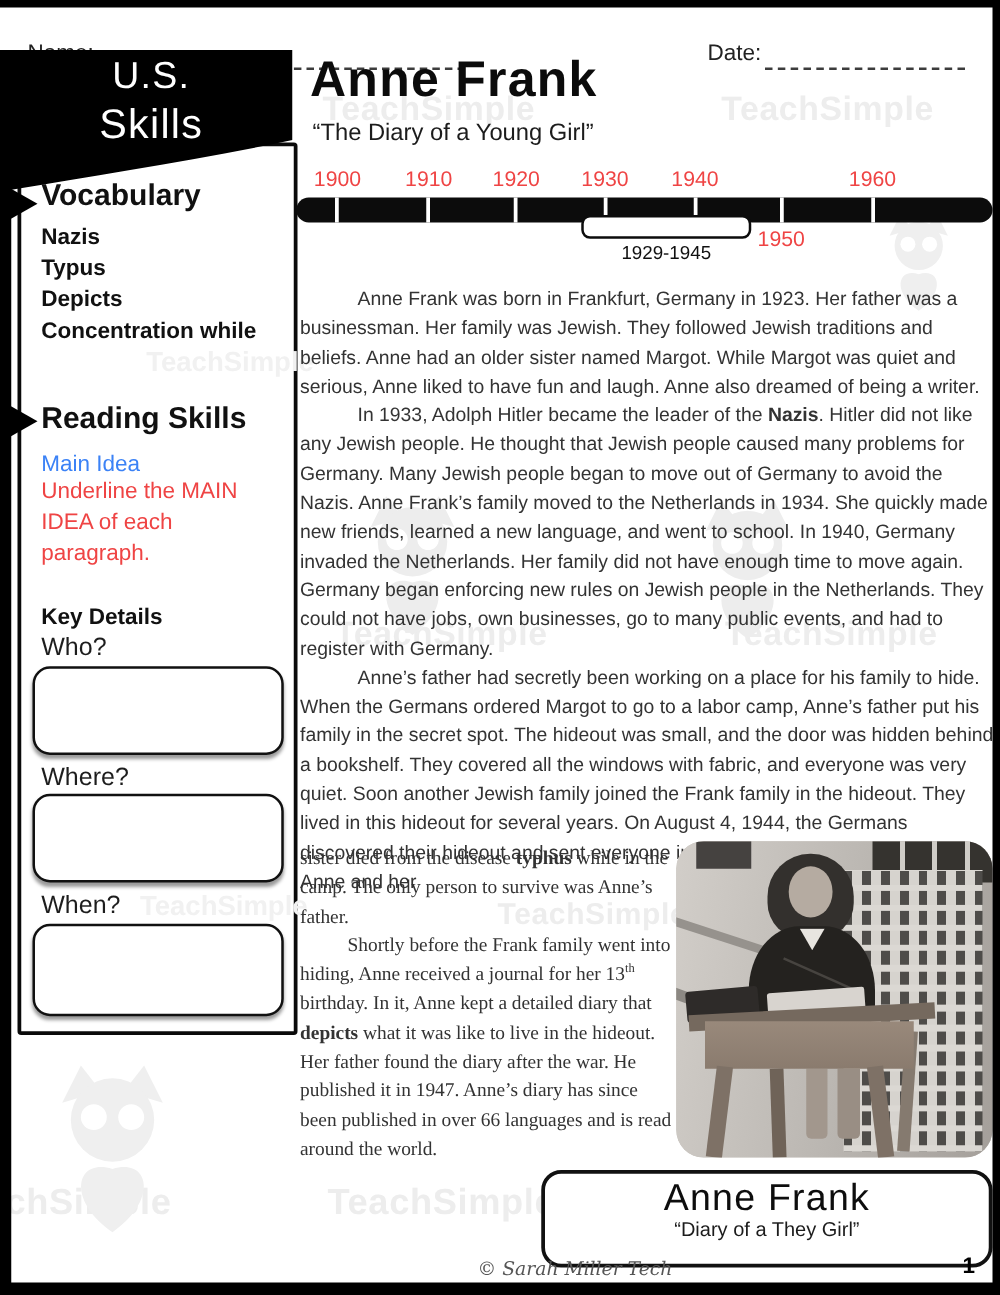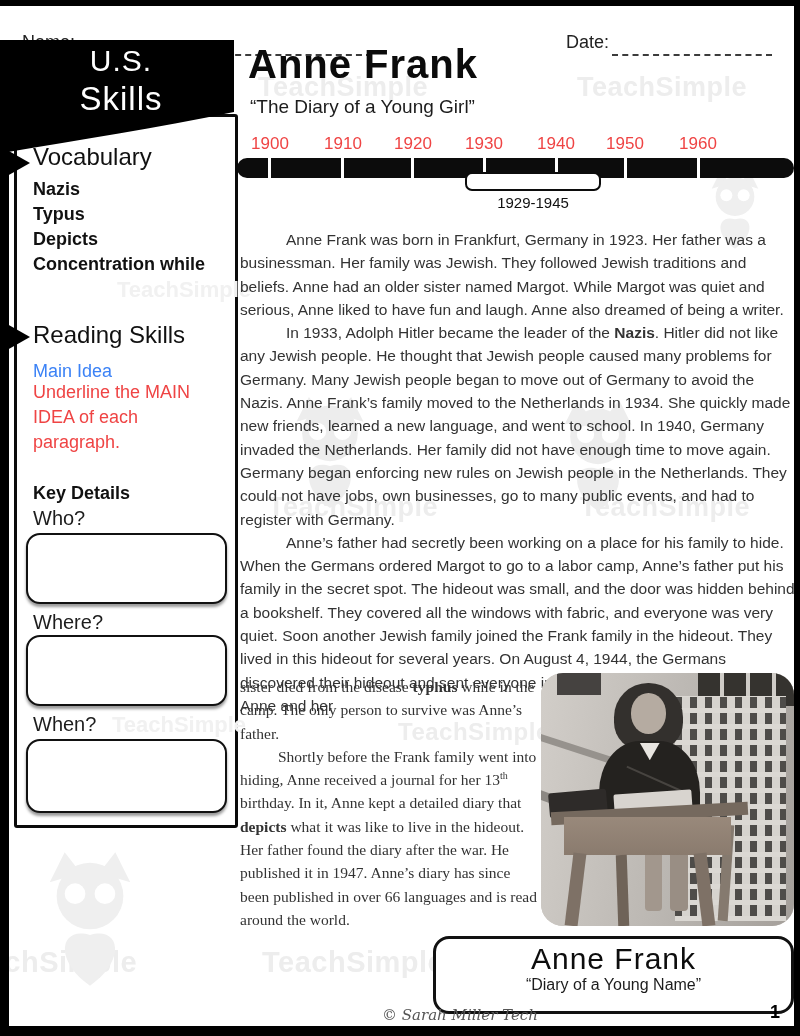--- a/index.html
+++ b/index.html
@@ -29,42 +29,42 @@
   .banner .l1{position:absolute;left:0;top:4px;width:100%;text-align:center;color:#fff;font-size:30px;letter-spacing:1px;}
   .banner .l2{position:absolute;left:0;top:40px;width:100%;text-align:center;color:#fff;font-size:33px;letter-spacing:1px;}
 
   
   .sb-box{position:absolute;left:14px;top:114px;width:218px;height:708px;background:#fff;
           border:3px solid #0a0a0a;border-radius:3px;z-index:1;}
   .sb-box .inner{position:relative;width:100%;height:100%;}
   .arrow{position:absolute;left:0;width:0;height:0;border-top:17px solid transparent;
          border-bottom:17px solid transparent;border-left:30px solid #000;z-index:4;}
   .arrow.a1{top:146px;} .arrow.a2{top:320px;}
-  .sb-title{position:absolute;left:16px;font-size:24px;color:#111;z-index:1;}
+  .sb-title{position:absolute;left:16px;font-size:24px;color:#111;z-index:1;font-weight:bold;}
   .t-vocab{top:26px;} .t-read{top:204px;}
   .vocab-list{position:absolute;left:16px;top:60px;font-size:18px;font-weight:bold;line-height:25px;color:#111;z-index:1;}
   .main-idea{position:absolute;left:16px;top:244px;font-size:18px;font-weight:normal;color:#3b82f6;z-index:1;}
   .instruction{position:absolute;left:16px;top:263px;width:188px;font-size:18px;line-height:25px;color:#ef4444;z-index:1;}
   .key-details{position:absolute;left:16px;top:366px;font-size:18px;font-weight:bold;color:#111;z-index:1;}
   .q-label{position:absolute;left:16px;font-size:20px;color:#1d1d1d;z-index:1;}
   .q-who{top:390px;} .q-where{top:494px;} .q-when{top:596px;}
   .ans-box{position:absolute;left:9px;width:197px;height:67px;background:#fff;border:2px solid #111;
            border-radius:14px;box-shadow:0 3px 3px rgba(0,0,0,.4);z-index:1;}
   .b-who{top:416px;} .b-where{top:518px;} .b-when{top:622px;height:70px;}
   .sb-wm{position:absolute;color:#f1f1f1;font-weight:bold;z-index:0;}
 
   
   .title{position:absolute;left:248px;top:42px;font-size:40px;font-weight:bold;letter-spacing:1px;color:#0b0b0b;z-index:2;}
   .subtitle{position:absolute;left:250px;top:96px;font-size:19px;color:#1c1c1c;z-index:2;}
 
   .tl{position:absolute;left:237px;top:134px;width:557px;height:86px;z-index:2;}
   .tl-year{position:absolute;top:0;width:60px;text-align:center;font-size:17px;color:#ef4444;}
   .tl-year:nth-child(1){left:3px;}  .tl-year:nth-child(2){left:76px;}
   .tl-year:nth-child(3){left:146px;}.tl-year:nth-child(4){left:217px;}
-  .tl-year:nth-child(5){left:289px;}.tl-year:nth-child(6){left:358px;}
+  .tl-year:nth-child(5){left:289px;}.tl-year:nth-child(6){left:358px;margin-top:48px;}
   .tl-year:nth-child(7){left:431px;}
   .tl-bar{position:absolute;left:0;top:24px;width:557px;height:20px;background:#0c0c0c;border-radius:10px;}
   .tl-tick{position:absolute;top:24px;width:3px;height:20px;background:#fff;}
   .tk1{left:31px;} .tk2{left:104px;} .tk3{left:174px;} .tk4{left:246px;}
   .tk5{left:318px;} .tk6{left:387px;} .tk7{left:460px;}
   .tl-bracket{position:absolute;left:228px;top:38px;width:132px;height:15px;background:#fff;
               border:2px solid #0c0c0c;border-radius:7px;}
   .tl-span-label{position:absolute;left:228px;top:60px;width:136px;text-align:center;font-size:15px;color:#111;}
 
   .body-wide{position:absolute;left:240px;top:228px;width:556px;font-size:15.5px;line-height:23.3px;color:#333;z-index:2;}
@@ -263,19 +263,19 @@
     <div class="ph-gleg1"></div>
     <div class="ph-gleg2"></div>
     <div class="ph-deskfront"></div>
     <div class="ph-leg1"></div>
     <div class="ph-leg2"></div>
     <div class="ph-leg3"></div>
   </div>
 
   <div class="caption">
     <div class="cap-title">Anne Frank</div>
-    <div class="cap-sub">“Diary of a Young Name”</div>
+    <div class="cap-sub">“Diary of a They Girl”</div>
   </div>
 
   <div class="credit">© Sarah Miller Tech</div>
   <div class="pagenum">1</div>
 
 </div>
 
 </body></html>

